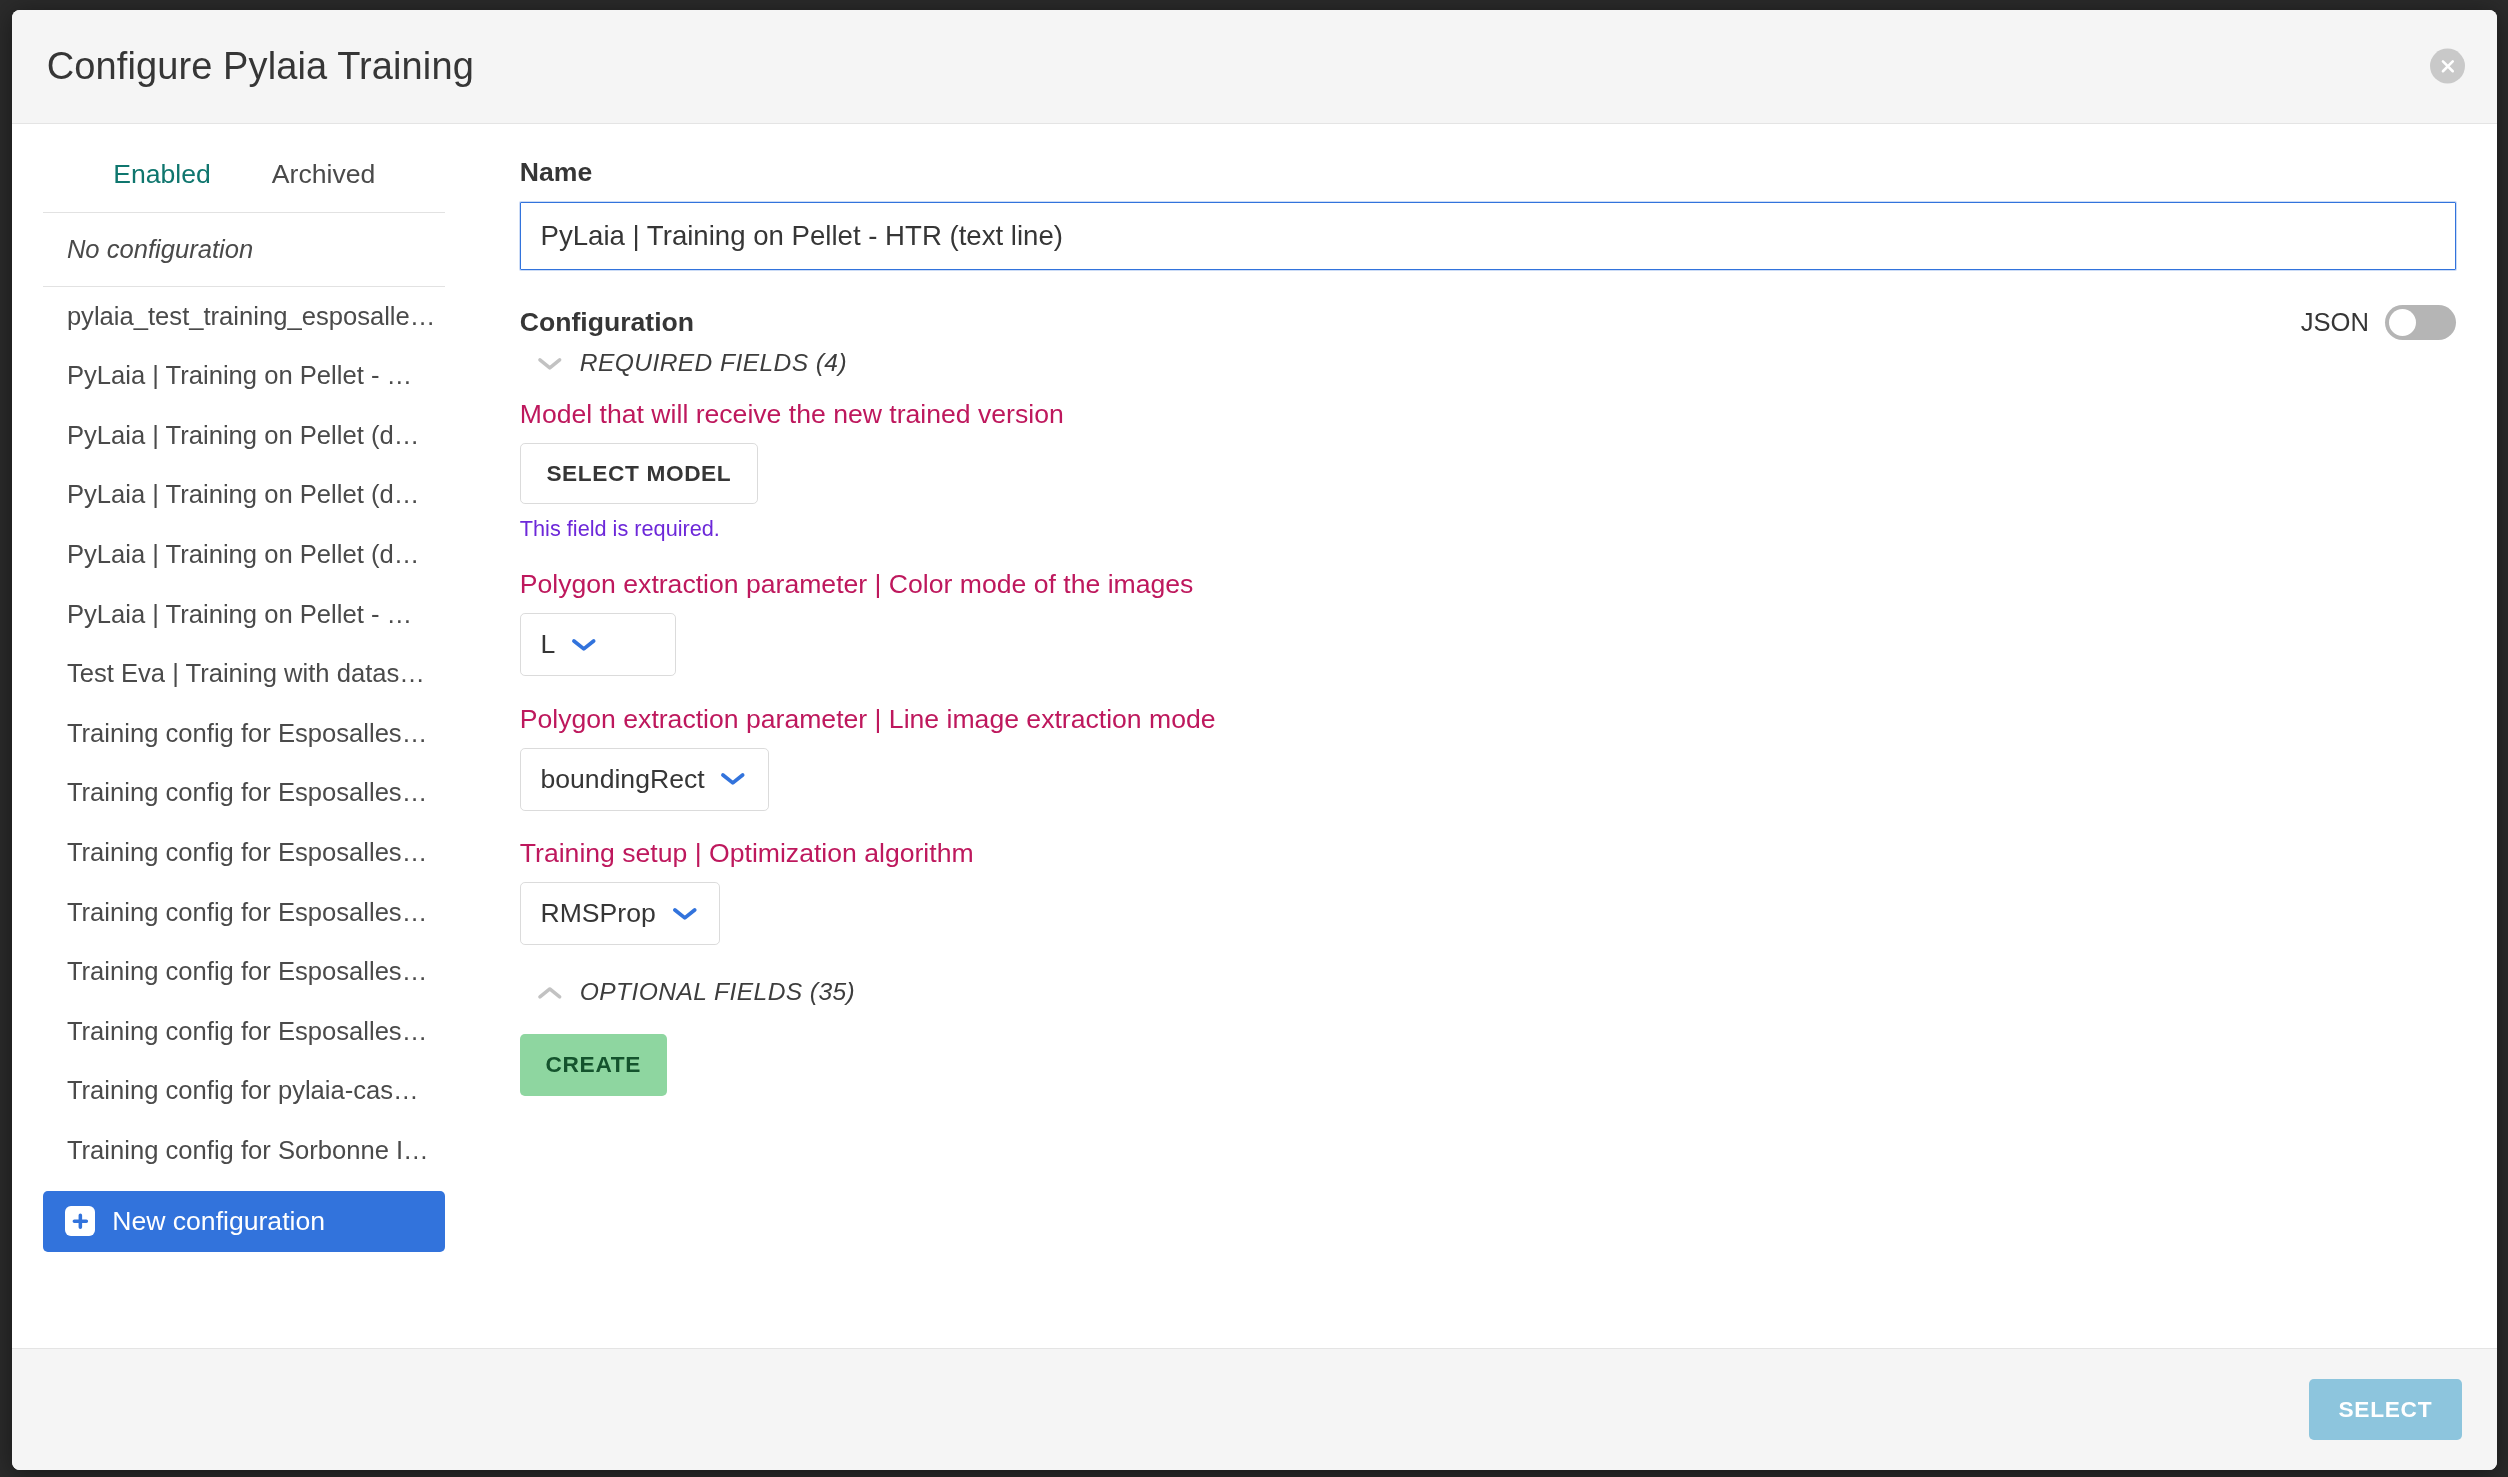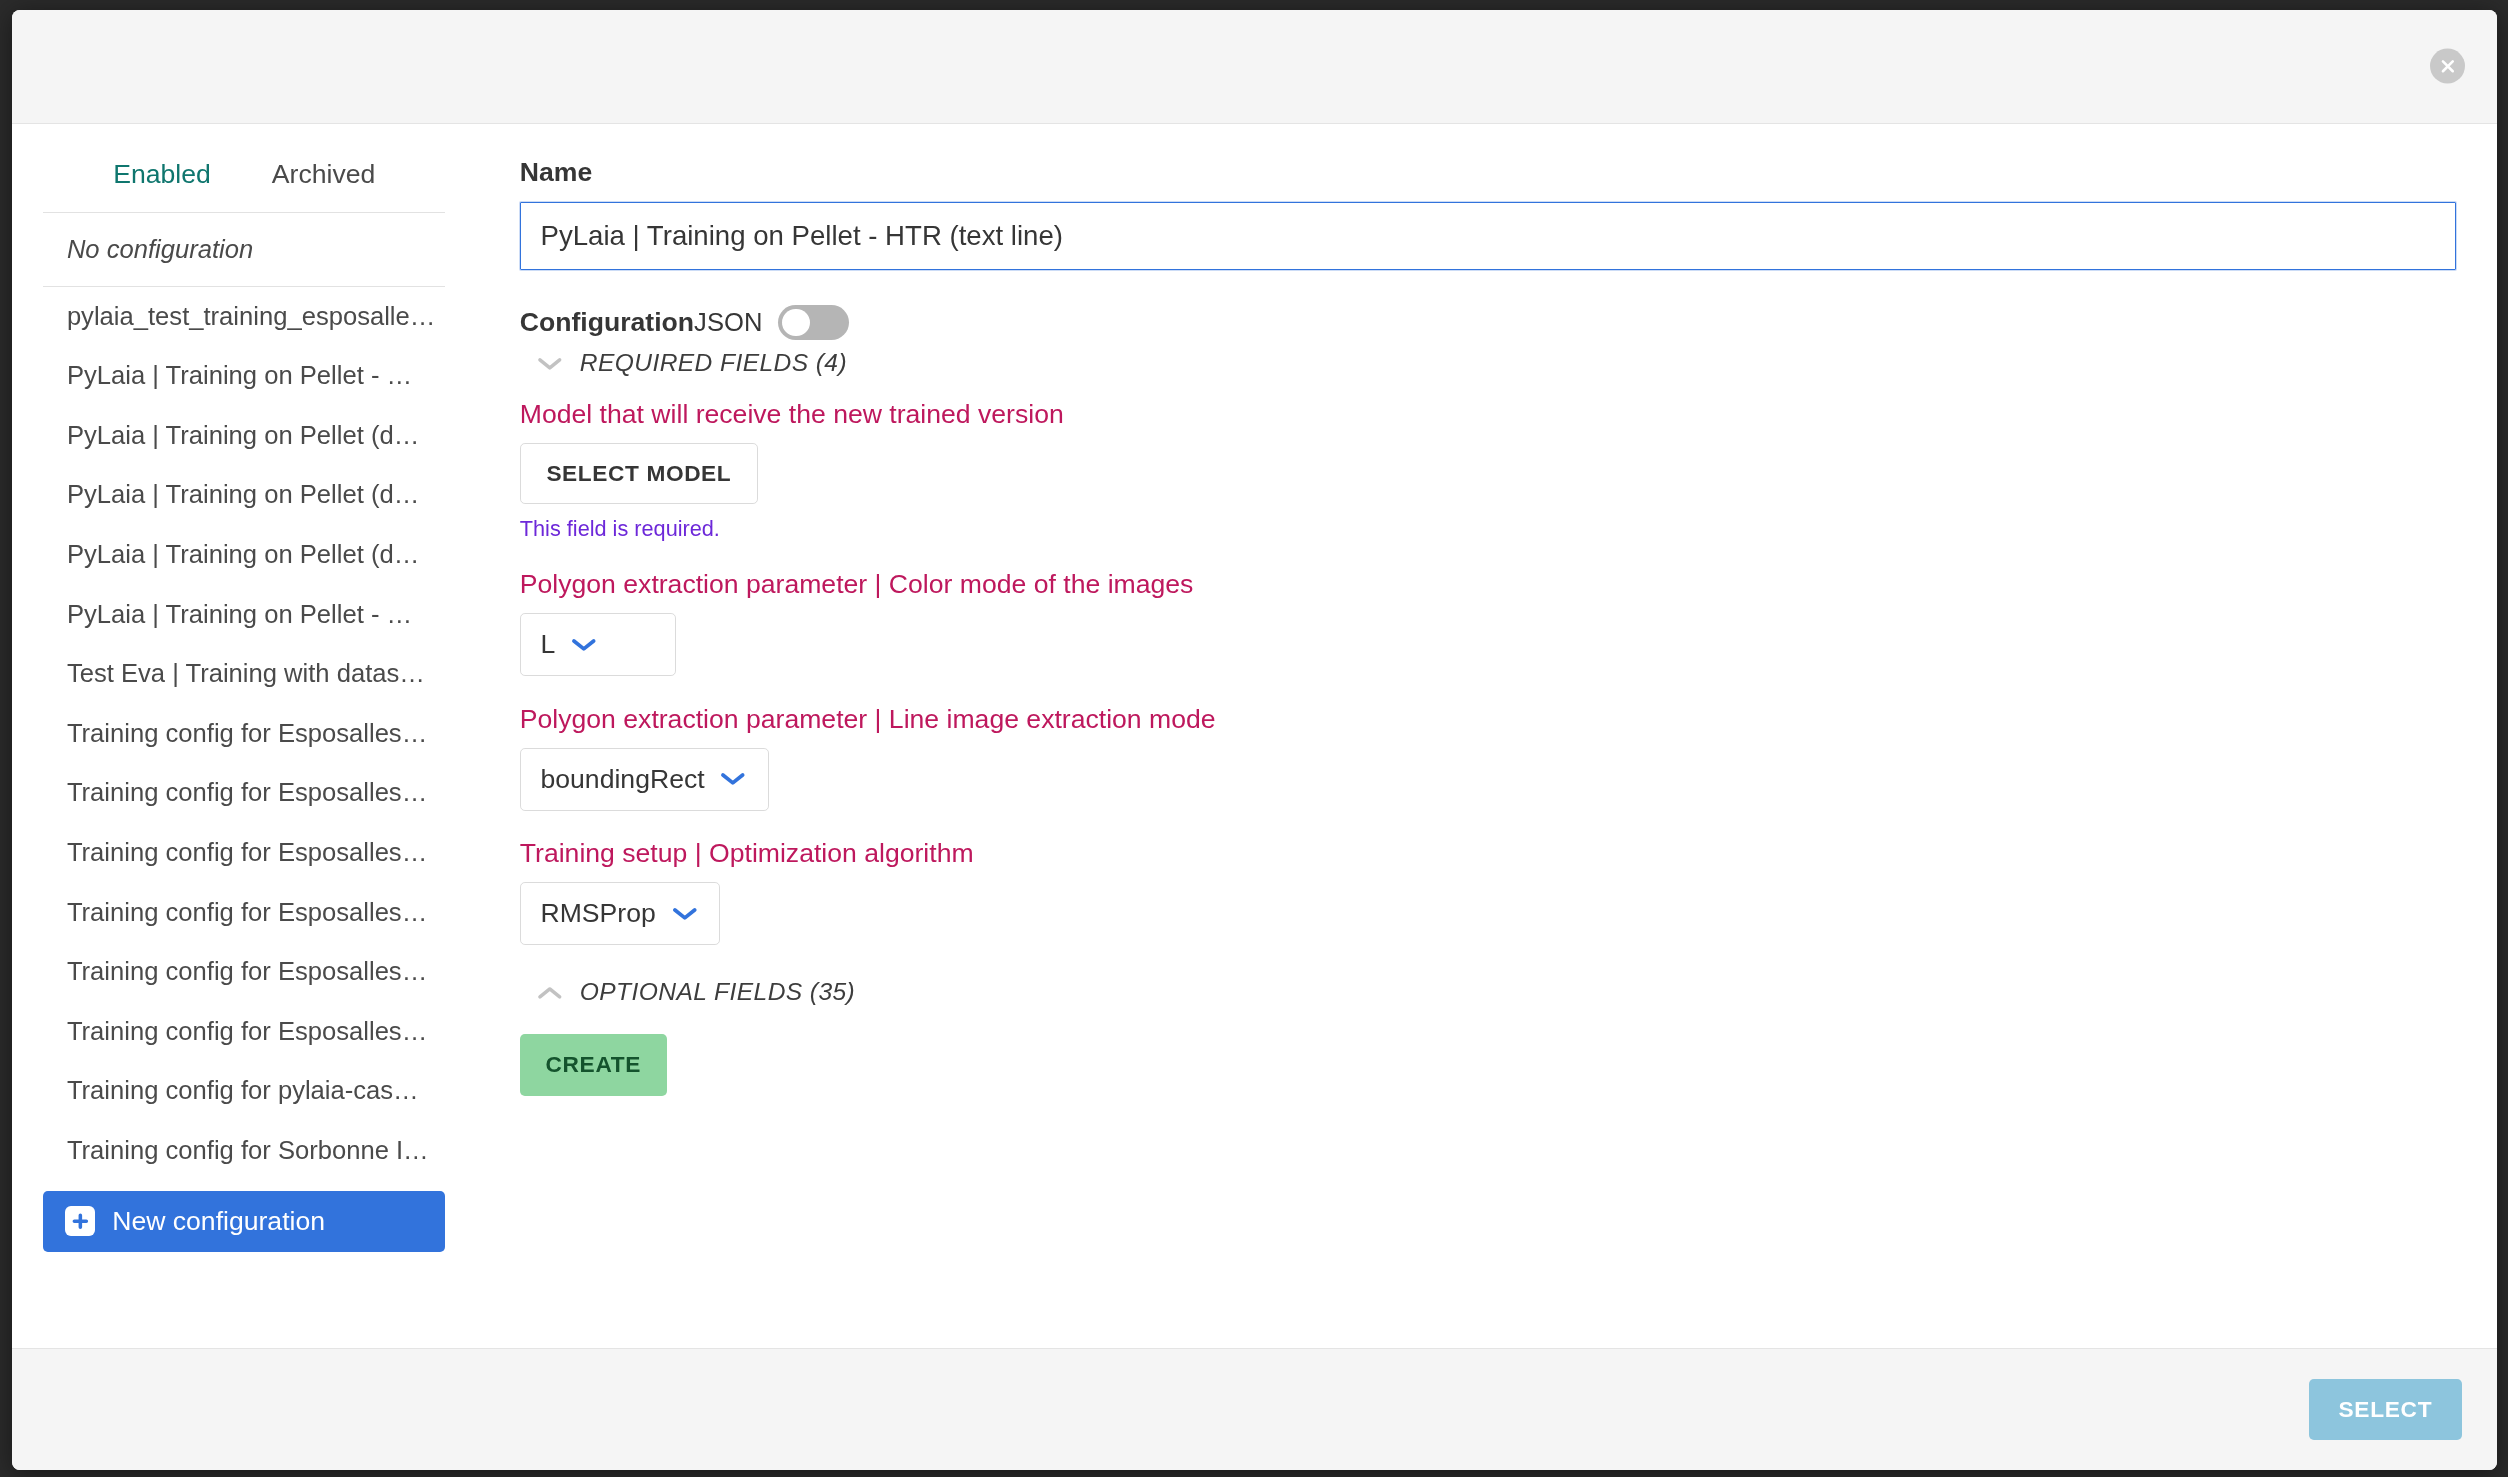--- a/index.html
+++ b/index.html
@@ -169,20 +169,21 @@
     color: #363636;
     padding: 0 19.7px;
     font-family: inherit;
     outline: none;
     box-shadow: 0 0 0 1px rgba(50,115,220,0.25);
   }
 
   .config-header-row {
     display: flex;
     align-items: center;
+    justify-content: space-between;
     margin-top: 35px;
     margin-bottom: 3.9px;
   }
   .config-heading {
     font-size: 26.6px;
     font-weight: bold;
     color: #363636;
   }
   .json-toggle-wrap {
     display: flex;
@@ -313,20 +314,21 @@
     cursor: pointer;
     font-family: inherit;
   }
 </style>
 </head>
 <body>
 
 <div class="modal">
 
   <div class="modal-header">
+    <div class="modal-title">Configure Pylaia Training</div>
     <button class="close-btn">
       <svg width="17.7" height="17.7" viewBox="0 0 18 18" aria-hidden="true">
         <path d="M4 4 L14 14 M14 4 L4 14" stroke="#ffffff" stroke-width="2.6" stroke-linecap="round"></path>
       </svg>
     </button>
   </div>
 
   <div class="modal-body">
 
     <div class="sidebar">

